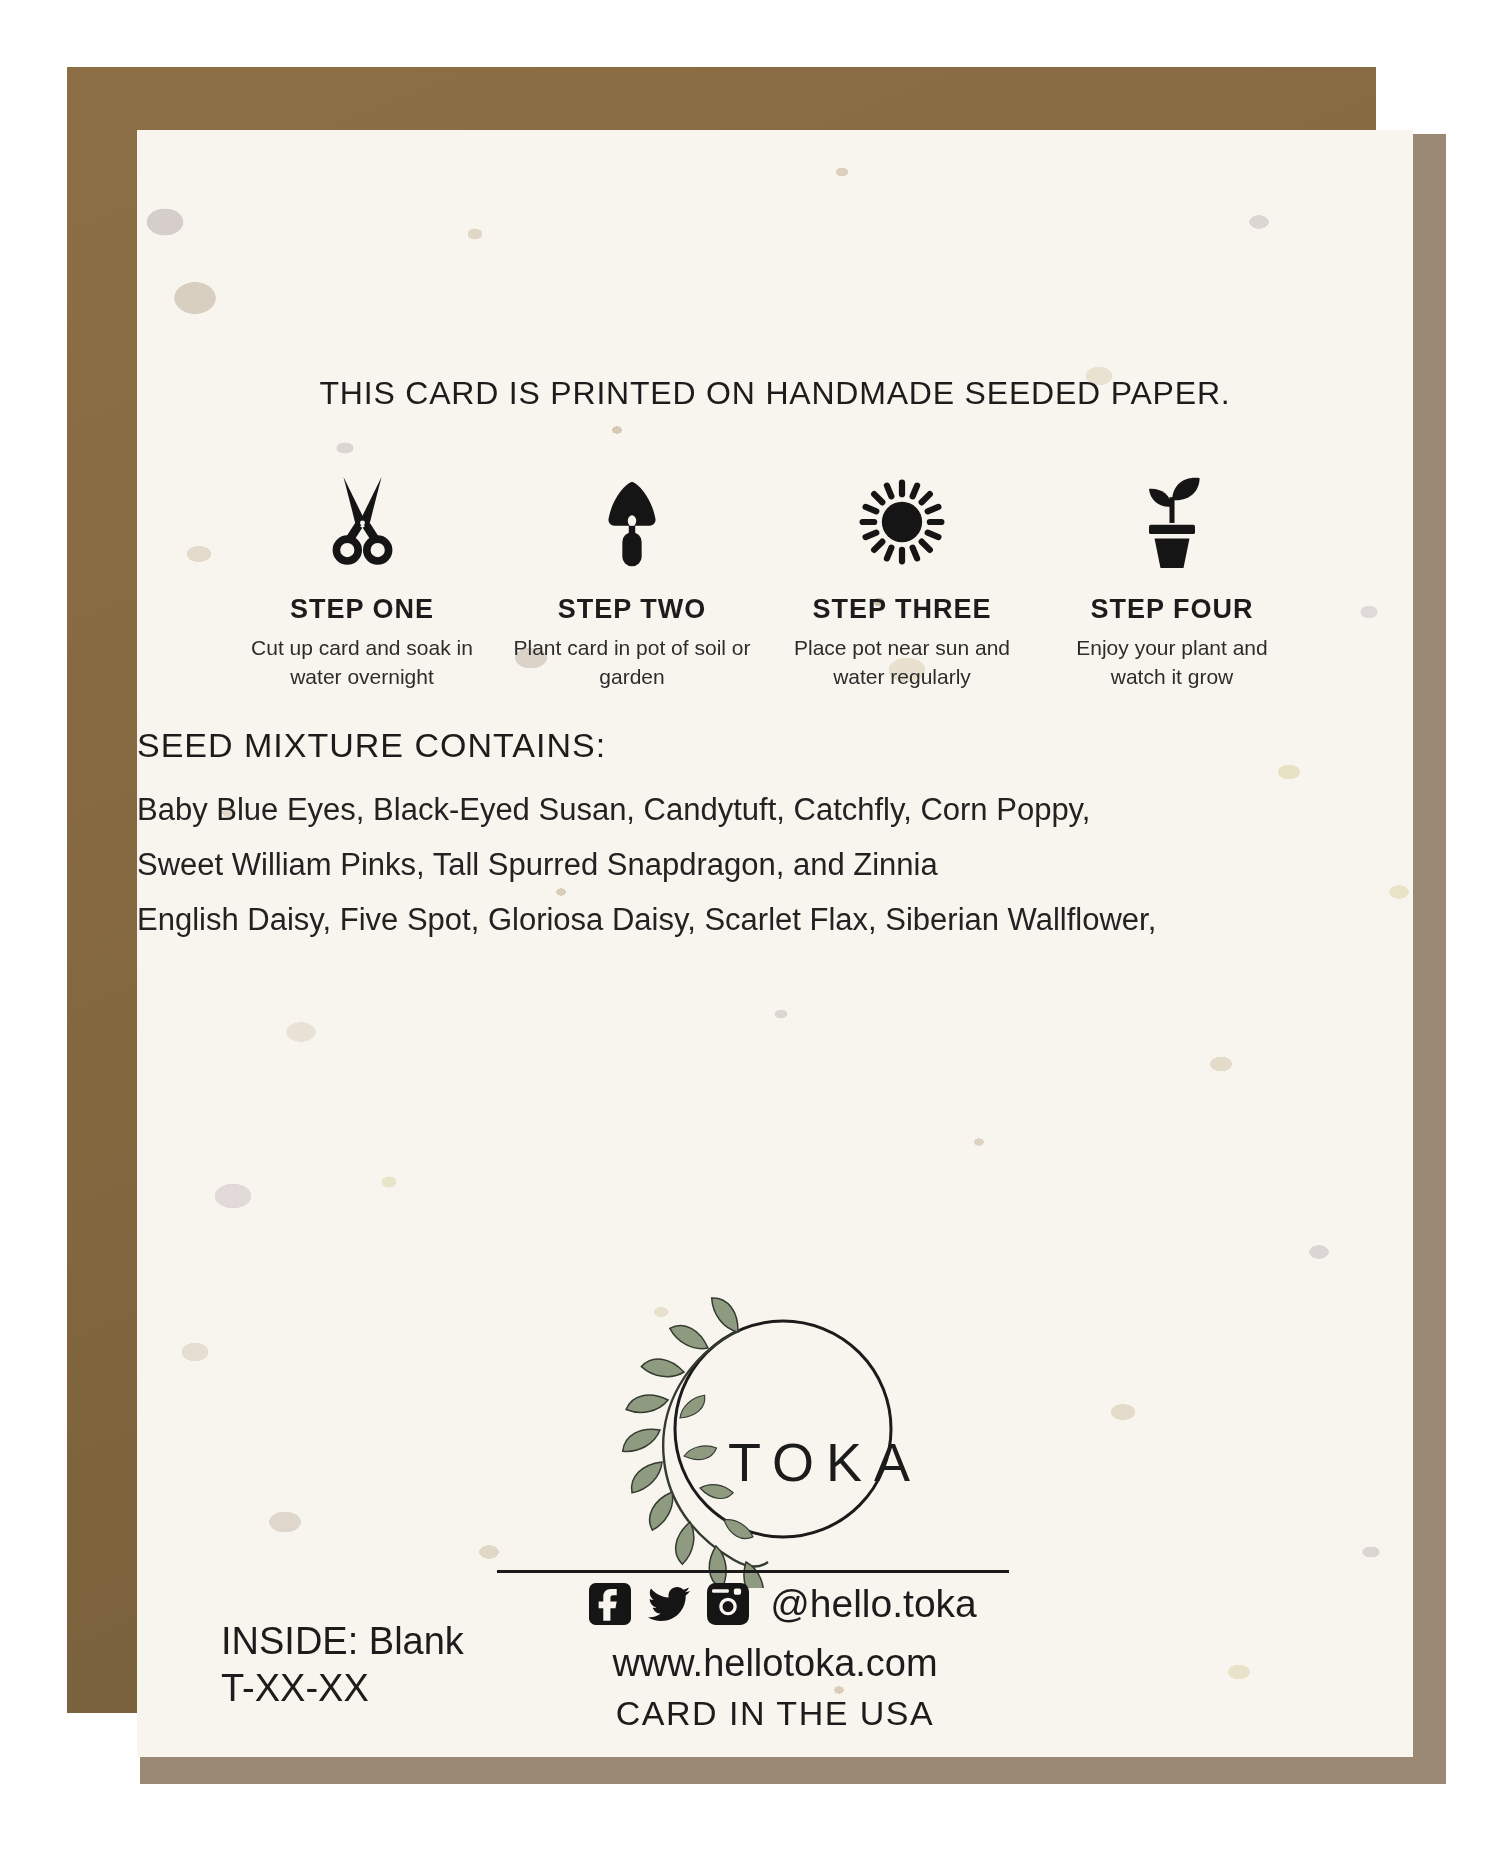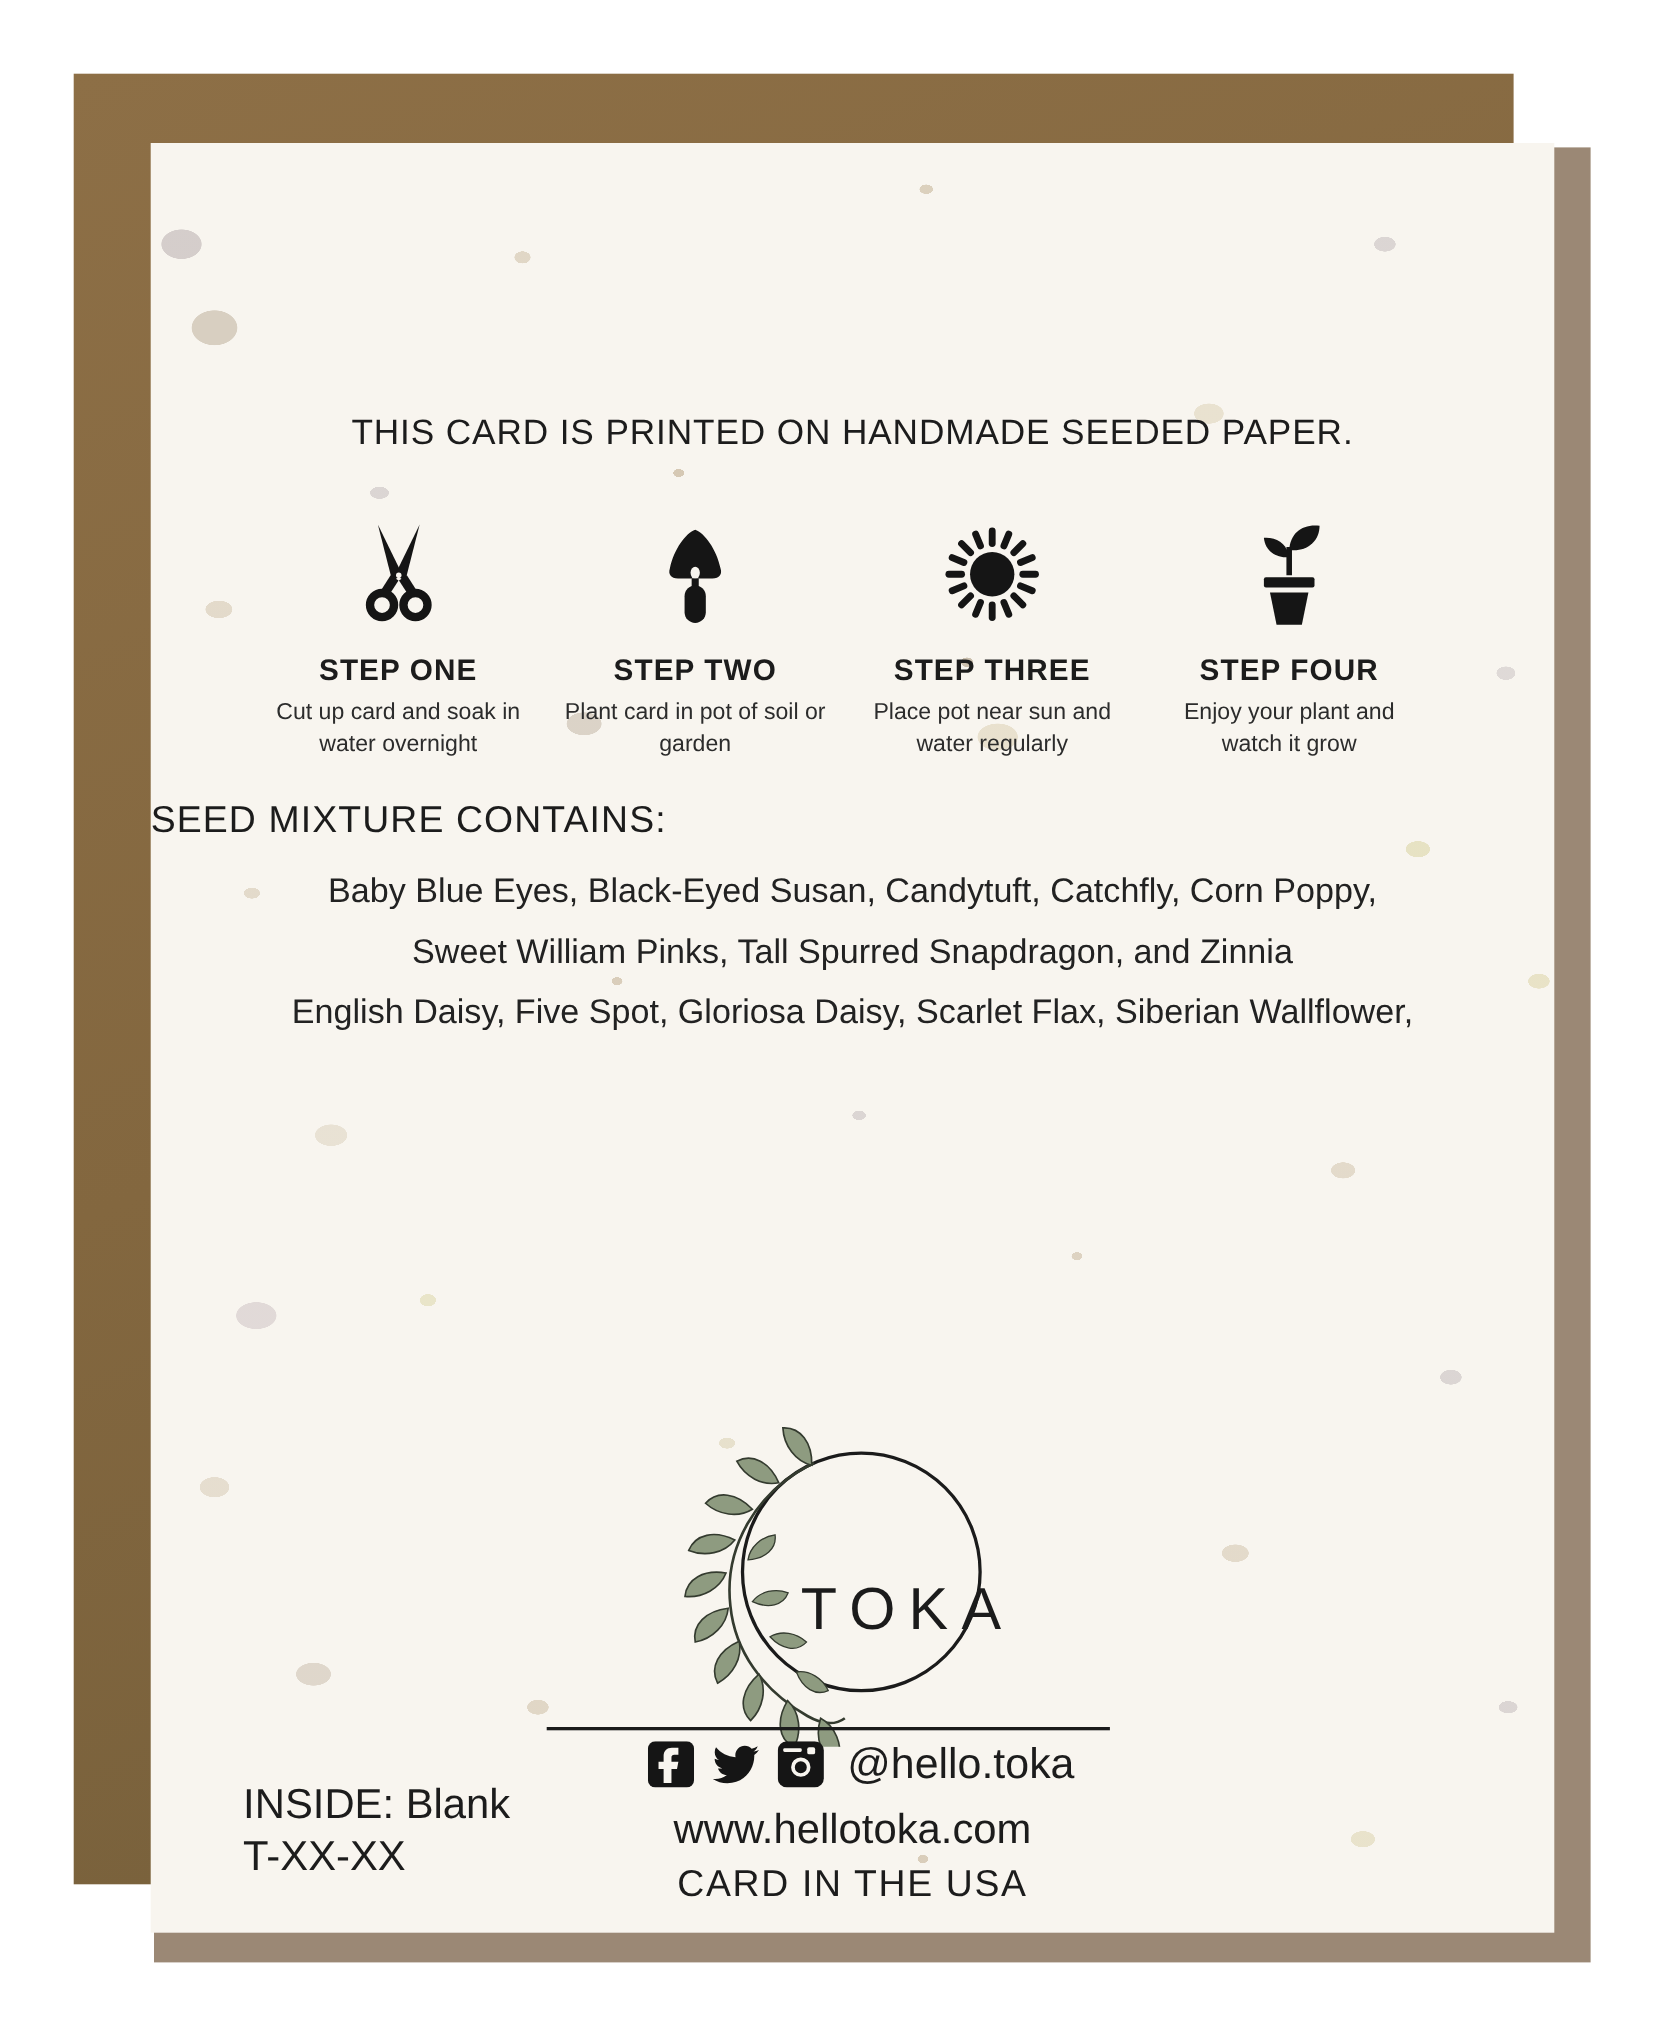--- a/index.html
+++ b/index.html
@@ -60,21 +60,21 @@
     font-size:32px;letter-spacing:.8px;color:#1c1c1c;white-space:nowrap;}
 
   .steps{position:absolute;left:90px;top:338px;width:1080px;display:flex;}
   .step{width:270px;display:flex;flex-direction:column;align-items:center;text-align:center;}
   .icon-box{height:102px;display:flex;align-items:flex-end;justify-content:center;}
   .step-title{margin-top:24px;font-size:27px;font-weight:bold;letter-spacing:1px;color:#1c1c1c;text-align:center;}
   .step-desc{margin-top:8px;font-size:21px;line-height:29px;color:#2c2c2c;width:250px;}
 
   .seed-heading{position:absolute;left:0;top:596px;width:100%;text-align:left;
     font-size:34px;letter-spacing:1px;color:#1c1c1c;}
-  .seed-lines{position:absolute;left:0;top:652px;width:100%;text-align:center;
+  .seed-lines{position:absolute;left:0;top:652px;width:100%;
     font-size:31px;line-height:55px;color:#222;}
 
   .logo-box{position:absolute;left:463px;top:1148px;width:350px;height:310px;}
   .logo-box svg{display:block;}
   .logo-text{font-family:"Liberation Sans","DejaVu Sans",sans-serif;font-size:54px;
     letter-spacing:12px;fill:#1b1b1b;}
 
   .divider{position:absolute;left:360px;top:1440px;width:512px;height:3px;background:#1b1b1b;}
 
   .social-row{position:absolute;left:0;top:1452px;width:100%;display:flex;

